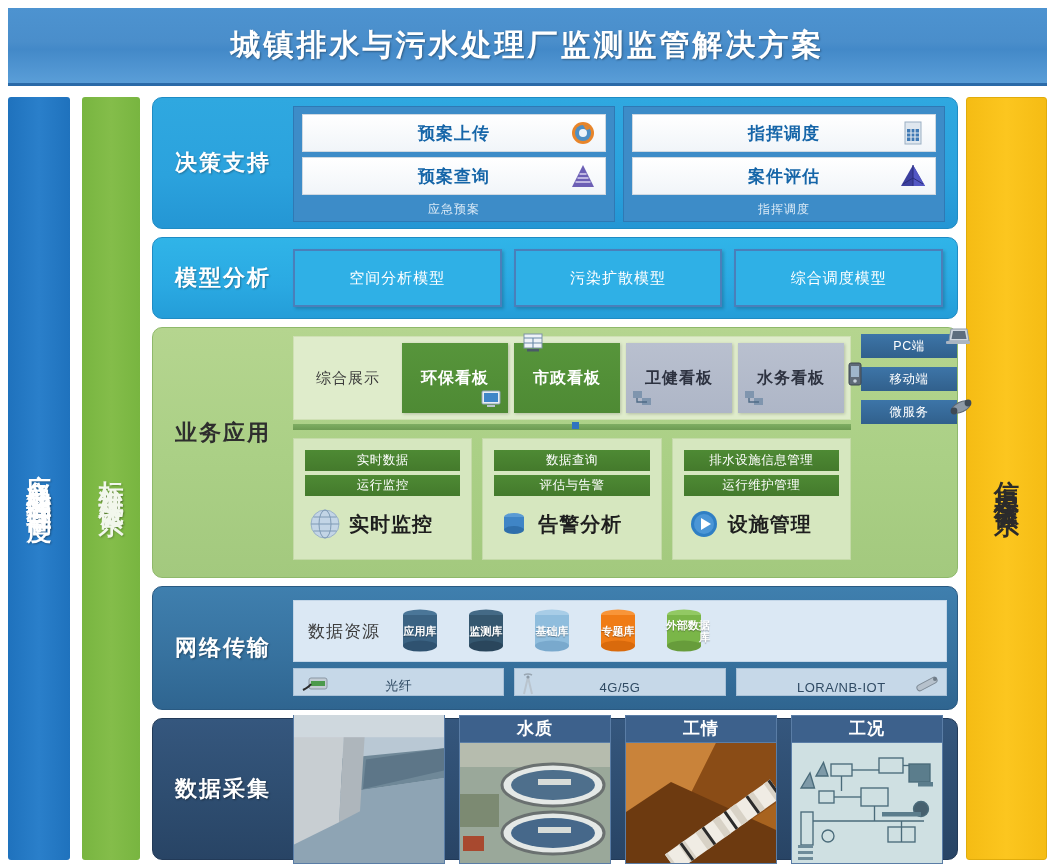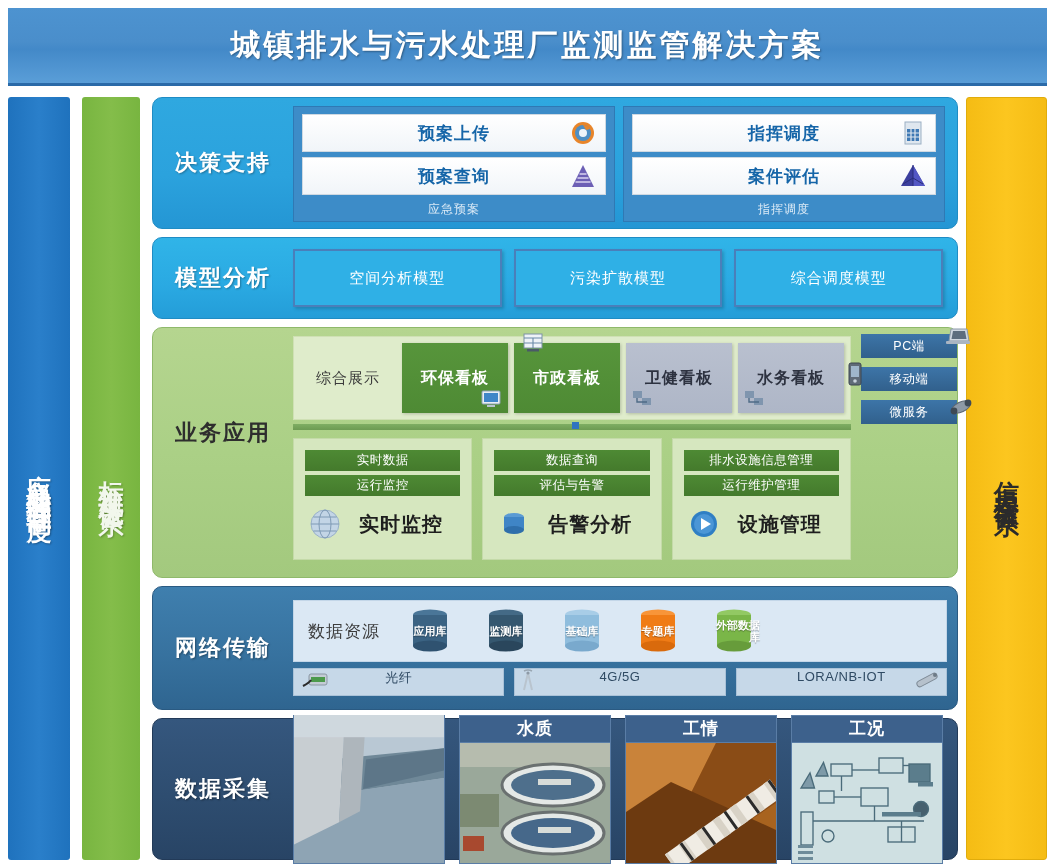--- a/index.html
+++ b/index.html
@@ -126,53 +126,53 @@
 
   .biz-cards { display: flex; gap: 10px; margin-top: 8px; }
   .biz-card { flex: 1; background: #d6e7bf; border: 1px solid #c4daa8; padding: 11px; }
   .biz-sub {
     background: linear-gradient(180deg,#4e8a34,#447a2c); color: #ffffff;
     height: 21px; display: flex; align-items: center; justify-content: center;
     font-size: 12.5px; letter-spacing: .5px; margin-bottom: 4px;
   }
   .biz-main { display: flex; align-items: center; gap: 6px; height: 48px; padding-left: 2px; }
   .biz-main-ico { width: 36px; height: 36px; flex: 0 0 auto; }
-  .biz-main-text { font-size: 20px; font-weight: bold; color: #1e1e1e; letter-spacing: 1px; margin-left: 10px; }
+  .biz-main-text { font-size: 20px; font-weight: bold; color: #1e1e1e; letter-spacing: 1px; }
 
   .device-col { width: 96px; padding-top: 6px; display: flex; flex-direction: column; gap: 9px; }
   .device-btn {
     position: relative; height: 24px; background: linear-gradient(180deg,#3d75a8,#31608c);
     display: flex; align-items: center; justify-content: center;
     color: #ffffff; font-size: 12.5px; letter-spacing: .5px;
   }
   .device-ico { position: absolute; width: 26px; height: 22px; }
 
   
   #layer-network {
     top: 489px; height: 124px;
     background: linear-gradient(180deg,#3f7fae,#37729f 55%,#2f6590);
     border: 1px solid #2a5a82; display: flex; align-items: center;
   }
   #layer-network .layer-label { color: #ffffff; text-shadow: 1px 1px 2px rgba(0,0,0,.35); }
   .net-right { flex: 1; padding: 8px 10px 8px 0; }
   .data-res {
     background: #dbe8f4; border: 1px solid #c3d6e8; height: 62px;
-    display: flex; align-items: center; gap: 24px; padding: 0 14px;
+    display: flex; align-items: center; gap: 14px; padding: 0 14px;
   }
   .data-res-title { color: #3c3c3c; font-size: 17px; letter-spacing: 1px; white-space: nowrap; }
   .cyl { flex: 0 0 auto; width: 52px; height: 46px; position: relative; }
   .cyl-label {
     position: absolute; inset: 0; display: flex; align-items: center; justify-content: center;
     color: #ffffff; font-size: 11px; font-weight: bold; text-align: right; line-height: 1.05;
     text-shadow: 0 1px 1px rgba(0,0,0,.35); padding-top: 2px;
   }
   .trans-row { display: flex; gap: 10px; margin-top: 6px; }
   .trans-item {
     flex: 1; height: 28px; background: #c6d8e8; border: 1px solid #aac2d8;
-    display: flex; align-items: flex-start; justify-content: center; position: relative;
+    display: flex; align-items: flex-end; justify-content: center; position: relative;
     color: #2f4a63; font-size: 13px; letter-spacing: .5px;
   }
   .trans-ico { position: absolute; width: 30px; height: 22px; }
 
   
   #layer-data {
     top: 621px; height: 142px;
     background: linear-gradient(180deg,#35577e,#2e4d70 55%,#284465);
     border: 1px solid #223a58;
   }

